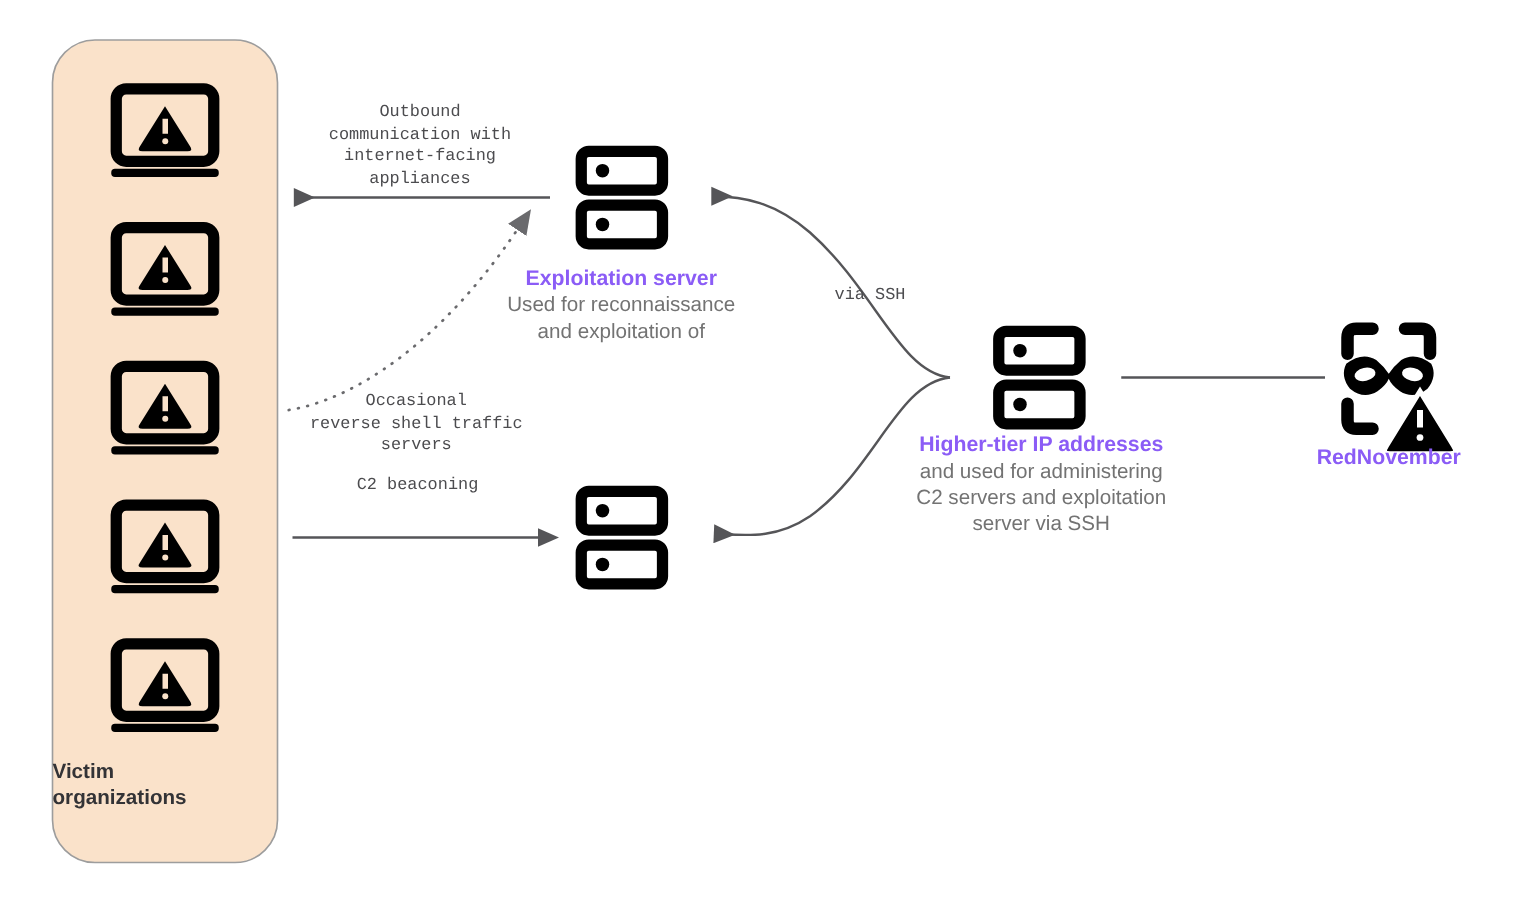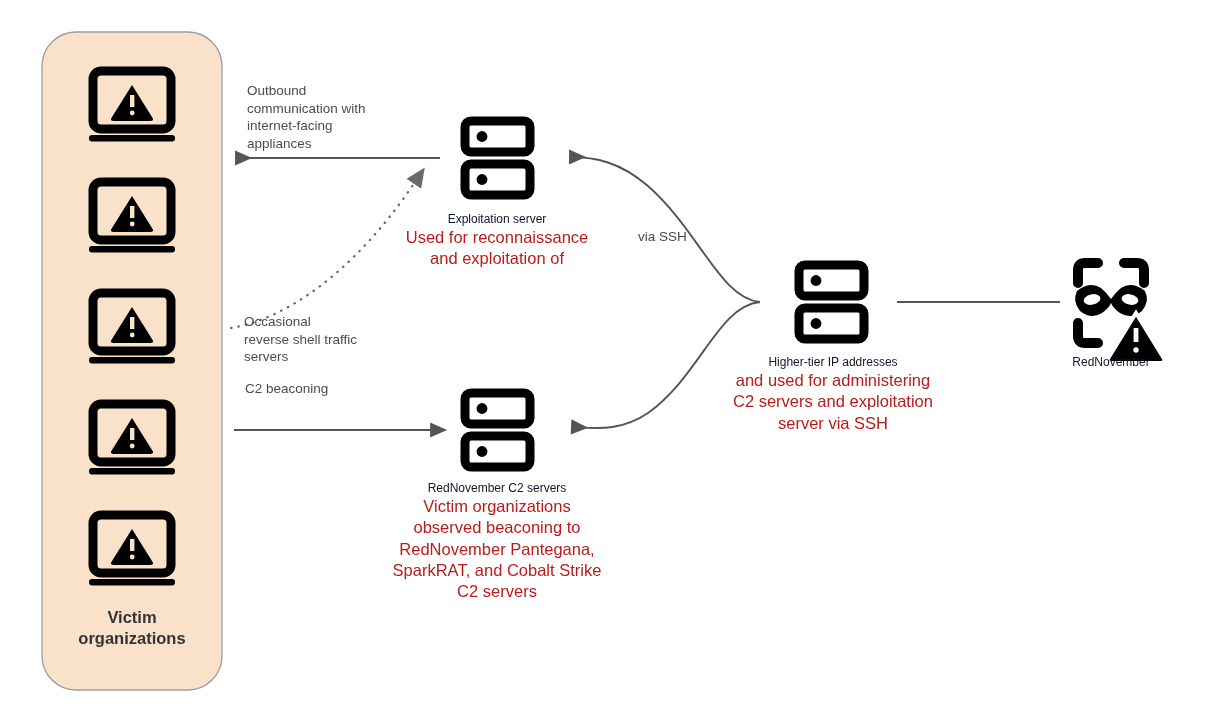--- a/index.html
+++ b/index.html
@@ -27,40 +27,42 @@
     width: 1216px;
     height: 726px;
   }
   .node-label {
     position: absolute;
     text-align: center;
     line-height: 1.28;
     color: #3b3b3d;
   }
   .node-title {
-    font-weight: normal;
-    font-size: 12px;
+    font-weight: bold;
+    font-size: 17px;
     display: block;
-    color: #0f172a;
+    color: #8b5cf6;
   }
   .node-desc {
     font-weight: normal;
     font-size: 16.5px;
     display: block;
-    color: #b91c1c;
+    color: #737373;
   }
   .edge-label {
     position: absolute;
+    text-align: center;
     font-size: 13.5px;
     line-height: 1.30;
     color: #4c4c4f;
+    font-family: Liberation Mono, monospace;
   }
   .panel-label {
     position: absolute;
-    text-align: center;
+    text-align: left;
     font-weight: bold;
     font-size: 16.5px;
     line-height: 1.3;
     color: #333336;
   }
 </style>
 </head>
 <body>
 
 <div id="diagram-root">
@@ -199,30 +201,22 @@
   <div class="edge-label" style="left:638px; top:208px; width:116px;margin-top:20px;">
     <span>via SSH</span>
   </div>
 
   <div class="node-label" style="left:347px; top:212px; width:300px;">
     <span class="node-title">Exploitation server</span>
     <span class="node-desc">Used for reconnaissance</span>
     <span class="node-desc">and exploitation of</span>
   </div>
 
-  <div class="node-label" style="left:347px; top:481px; width:300px;">
-    <span class="node-title">RedNovember C2 servers</span>
-    <span class="node-desc">Victim organizations</span>
-    <span class="node-desc">observed beaconing to</span>
-    <span class="node-desc">RedNovember Pantegana,</span>
-    <span class="node-desc">SparkRAT, and Cobalt Strike</span>
-    <span class="node-desc">C2 servers</span>
-  </div>
-
-  <div class="node-label" style="left:683px; top:355px; width:300px;">
+
+  <div class="node-label" style="left:683px; top:345px; width:300px;">
     <span class="node-title">Higher-tier IP addresses</span>
     <span class="node-desc">and used for administering</span>
     <span class="node-desc">C2 servers and exploitation</span>
     <span class="node-desc">server via SSH</span>
   </div>
 
   <div class="node-label" style="left:991px; top:355px; width:240px;">
     <span class="node-title">RedNovember</span>
   </div>
 

